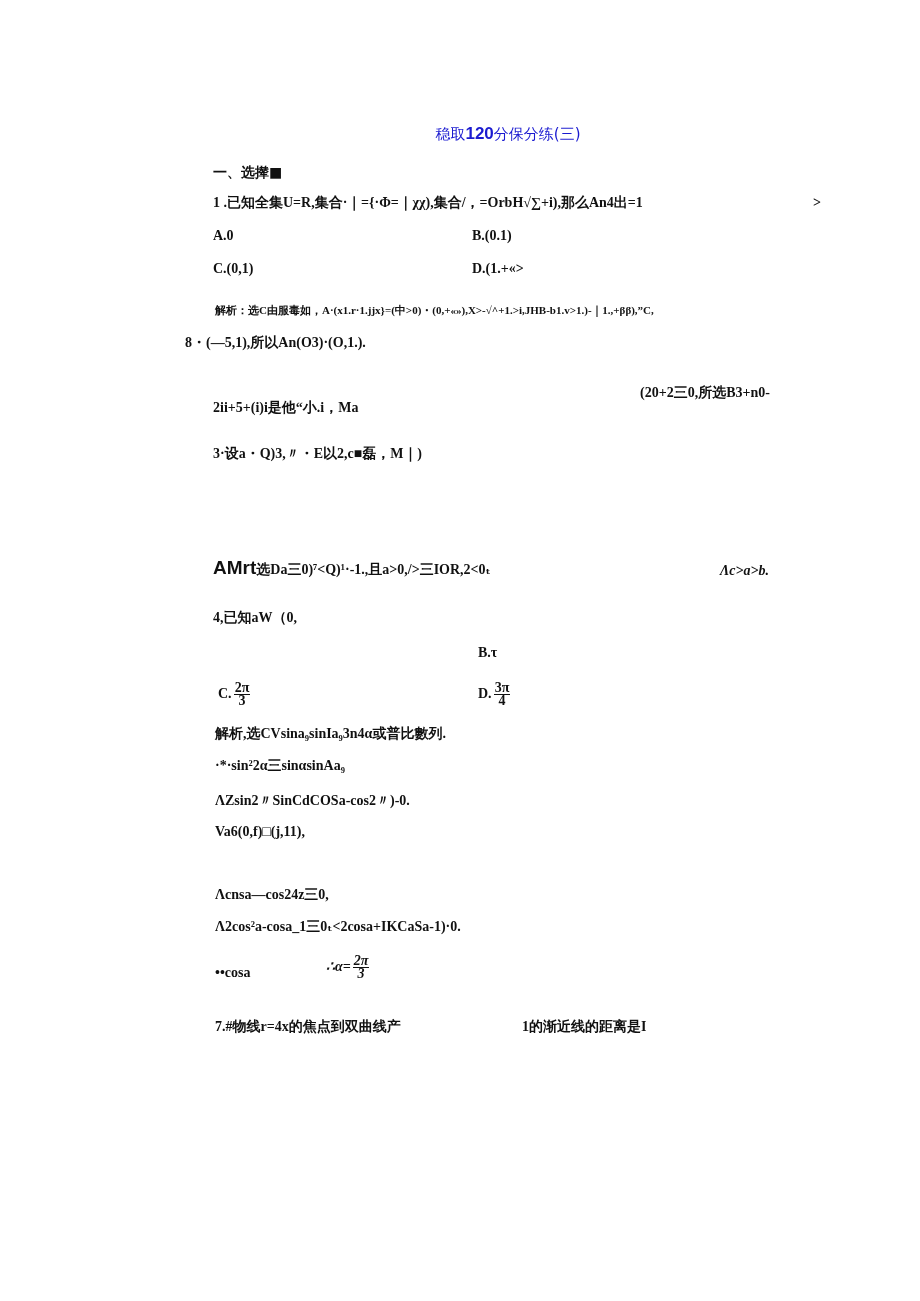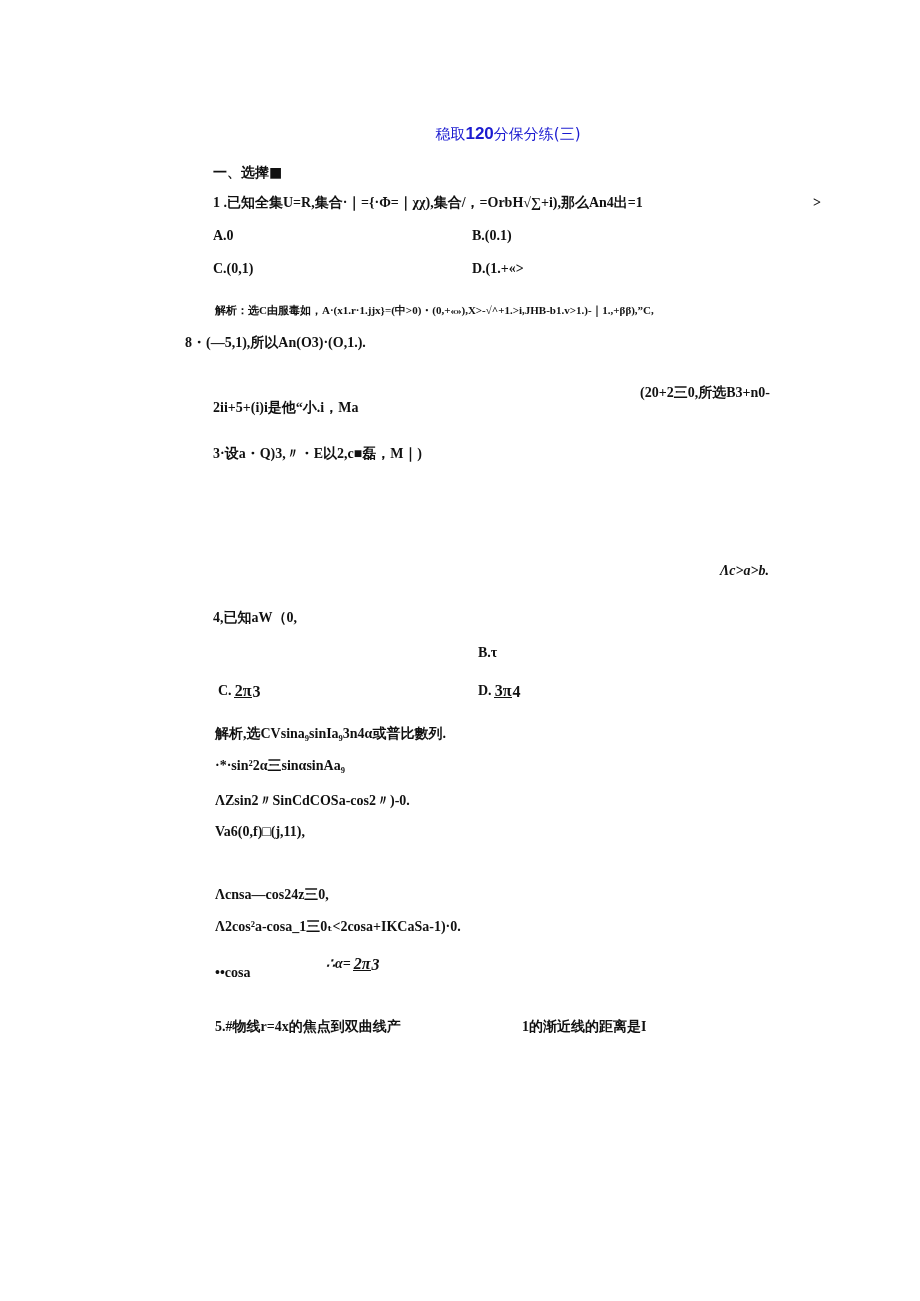--- a/index.html
+++ b/index.html
@@ -5,22 +5,22 @@
   html, body { margin: 0; padding: 0; background: #ffffff; }
   body { width: 920px; height: 1301px; position: relative; overflow: hidden;
          font-family: "Liberation Serif", "DejaVu Serif", serif; color: #111; }
   .page { position: absolute; left: 0; top: 8px; width: 920px; height: 1301px; margin-left: 48px; }
   .ln { position: absolute; white-space: nowrap; font-size: 14px; font-weight: bold; line-height: 18px; }
   .cn { font-family: "DejaVu Sans", "Liberation Sans", sans-serif; font-weight: bold; }
   .title { position: absolute; top: 116px; left: 0; width: 920px; text-align: center;
            color: #1a1ad0; font-family: "DejaVu Sans", "Liberation Sans", sans-serif; font-size: 15px; }
   .title b { font-family: "Liberation Sans", sans-serif; font-size: 17px; font-weight: bold; }
   .big { font-family: "Liberation Sans", sans-serif; font-size: 19px; font-weight: bold; }
-  .frac { display: inline-flex; align-items: center; vertical-align: middle;
-          font-size: 16px; line-height: 12px; margin-left: 2px; }
+  .frac { display: inline-flex; flex-direction: column; align-items: center; vertical-align: middle;
+          font-size: 14px; line-height: 12px; margin-left: 2px; }
   .frac .num { border-bottom: 1.5px solid #111; padding: 0 1px; }
   .it { font-style: italic; }
 </style>
 </head>
 <body>
 
 <div class="page">
 
   <div class="title">
     <span>稳取</span><b>120</b><span>分保分练(三)</span>
@@ -37,20 +37,23 @@
   <div class="ln" style="top:252px; left:424px;">D.(1.+«&gt;</div>
 
   <div class="ln" style="top:293px; left:167px; font-size:11px;">解析：选C由服毒如，A·(x1.r·1.jjx}=(中&gt;0)・(0,+«»),X&gt;-√^+1.&gt;i,JHB-b1.v&gt;1.)-｜1.,+ββ),”C,</div>
   <div class="ln" style="top:326px; left:137px;">8・(—5,1),所以An(O3)·(O,1.).</div>
 
   <div class="ln" style="top:376px; left:592px;">(20+2三0,所选B3+n0-</div>
   <div class="ln" style="top:391px; left:165px;">2ii+5+(i)i是他“小.i，Ma</div>
 
   <div class="ln" style="top:437px; left:165px;">3·设a・Q)3,〃・E以2,c■磊，M｜)</div>
 
+  <div class="ln" style="top:551px; left:165px;">
+    <span class="big">AMrt</span><span>选Da三0)⁷&lt;Q)¹·-1.,且a&gt;0,/&gt;三IOR,2&lt;0ₜ</span>
+  </div>
   <div class="ln it" style="top:554px; left:672px;">Λc&gt;a&gt;b.</div>
 
   <div class="ln" style="top:601px; left:165px;">4,已知aW（0,</div>
 
   <div class="ln" style="top:636px; left:430px;">B.τ</div>
 
   <div class="ln" style="top:674px; left:170px;">
     <span>C.</span><span class="frac">
         <span class="num">2π</span>
         <span>3</span>
@@ -71,16 +74,16 @@
   <div class="ln" style="top:910px; left:167px;">Λ2cos²a-cosa_1三0ₜ&lt;2cosa+IKCaSa-1)·0.</div>
 
   <div class="ln" style="top:956px; left:167px;">••cosa</div>
   <div class="ln it" style="top:947px; left:278px;">
     <span>∴α=</span><span class="frac">
         <span class="num">2π</span>
         <span>3</span>
       </span>
   </div>
 
-  <div class="ln" style="top:1010px; left:167px;">5.#物线r=4x的焦点到双曲线产</div>
+  <div class="ln" style="top:1010px; left:167px;">7.#物线r=4x的焦点到双曲线产</div>
   <div class="ln" style="top:1010px; left:474px;">1的渐近线的距离是I</div>
 
 </div>
 
 </body></html>

